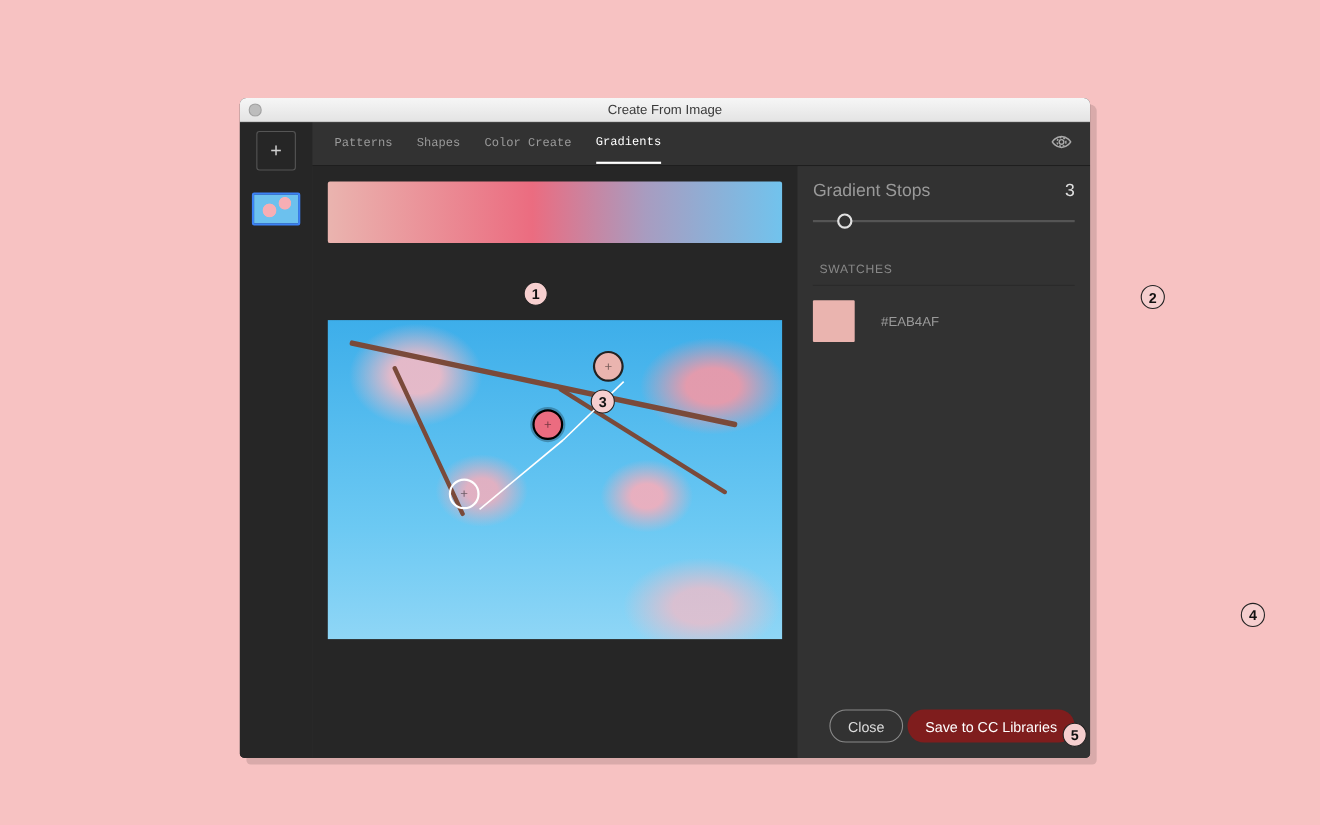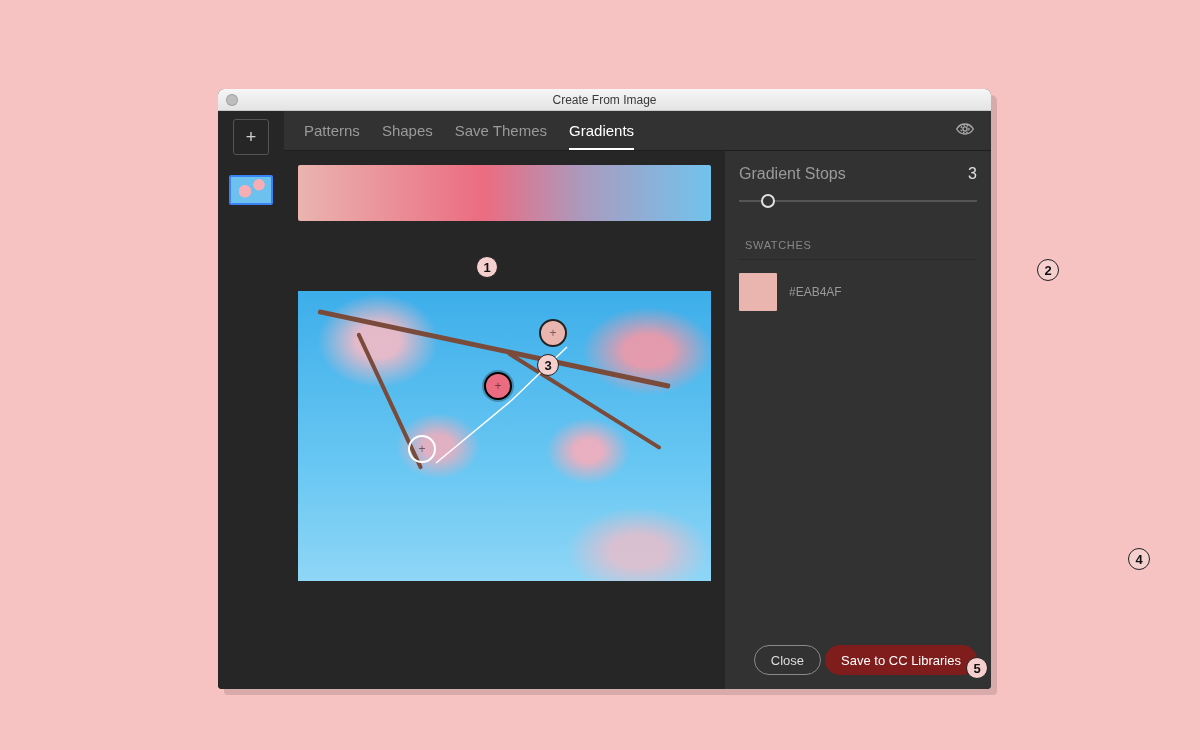--- a/index.html
+++ b/index.html
@@ -65,26 +65,26 @@
       radial-gradient(circle at 70% 30%, #f6aeb4 16%, transparent 18%),
       radial-gradient(circle at 35% 55%, #f6aeb4 20%, transparent 22%),
       linear-gradient(#6cc1ee,#6cc1ee);
     cursor: pointer;
   }
   .main {
     flex: 1;
     display: flex; flex-direction: column;
   }
   .tabs {
-    display: flex; 
+    display: flex; align-items: center;
     gap: 22px;
     padding: 0 20px;
     height: 40px;
     border-bottom: 1px solid #1e1e1e;
-    color: #9a9a9a; font-size: 15px;
+    color: #9a9a9a; font-size: 11px; font-family: Liberation Mono, monospace;
   }
   .tab { cursor: pointer; padding: 11px 0; }
   .tab.active { color: #fff; border-bottom: 2px solid #fff; }
   .eye {
     position: absolute; right: 16px; top: 30px;
     color: #aaa; cursor: pointer;
   }
   .eye svg { width: 20px; height: 20px; }
   .content {
     flex: 1;
@@ -158,21 +158,21 @@
   }
   .slider-thumb {
     position: absolute; top: 50%; width: 14px; height: 14px;
     border: 2px solid #e0e0e0; border-radius: 50%;
     background: #323232;
     transform: translate(-50%,-50%);
   }
   .section-label { font-size: 11px; letter-spacing: .06em; color: #888; margin: 10px 6px 8px; }
   .swatch-list { display:flex; flex-direction:column; }
   .swatch-row {
-    display: flex; align-items: center; gap: 12px;
+    display: flex; align-items: center; gap: 24px;
     padding: 13px 0; border-top: 1px solid #2a2a2a;
     font-size: 12px; color: #9a9a9a;
     position: relative;
     cursor: pointer;
   }
   .sw { width: 38px; height: 38px; border-radius: 1px; }
   .copy-icon {
     position:absolute; right:2px; top:50%; transform:translateY(-50%);
     cursor:pointer;
   }
@@ -218,21 +218,21 @@
         <span>+</span>
       </div>
       <div class="thumb"></div>
     </div>
 
     <div class="main">
 
       <div class="tabs">
         <div class="tab">Patterns</div>
         <div class="tab">Shapes</div>
-        <div class="tab">Save Themes</div>
+        <div class="tab">Color Create</div>
         <div class="tab active">Gradients</div>
       </div>
 
       <span class="eye">
         <svg viewBox="0 0 24 24" fill="none" stroke="currentColor" stroke-width="1.6">
           <path d="M2 12s3.5-6 10-6 10 6 10 6-3.5 6-10 6S2 12 2 12z"></path>
           <circle cx="12" cy="12" r="2.5"></circle>
           <circle cx="12" cy="12" r="4.8" stroke-dasharray="2 2"></circle>
         </svg>
       </span>

